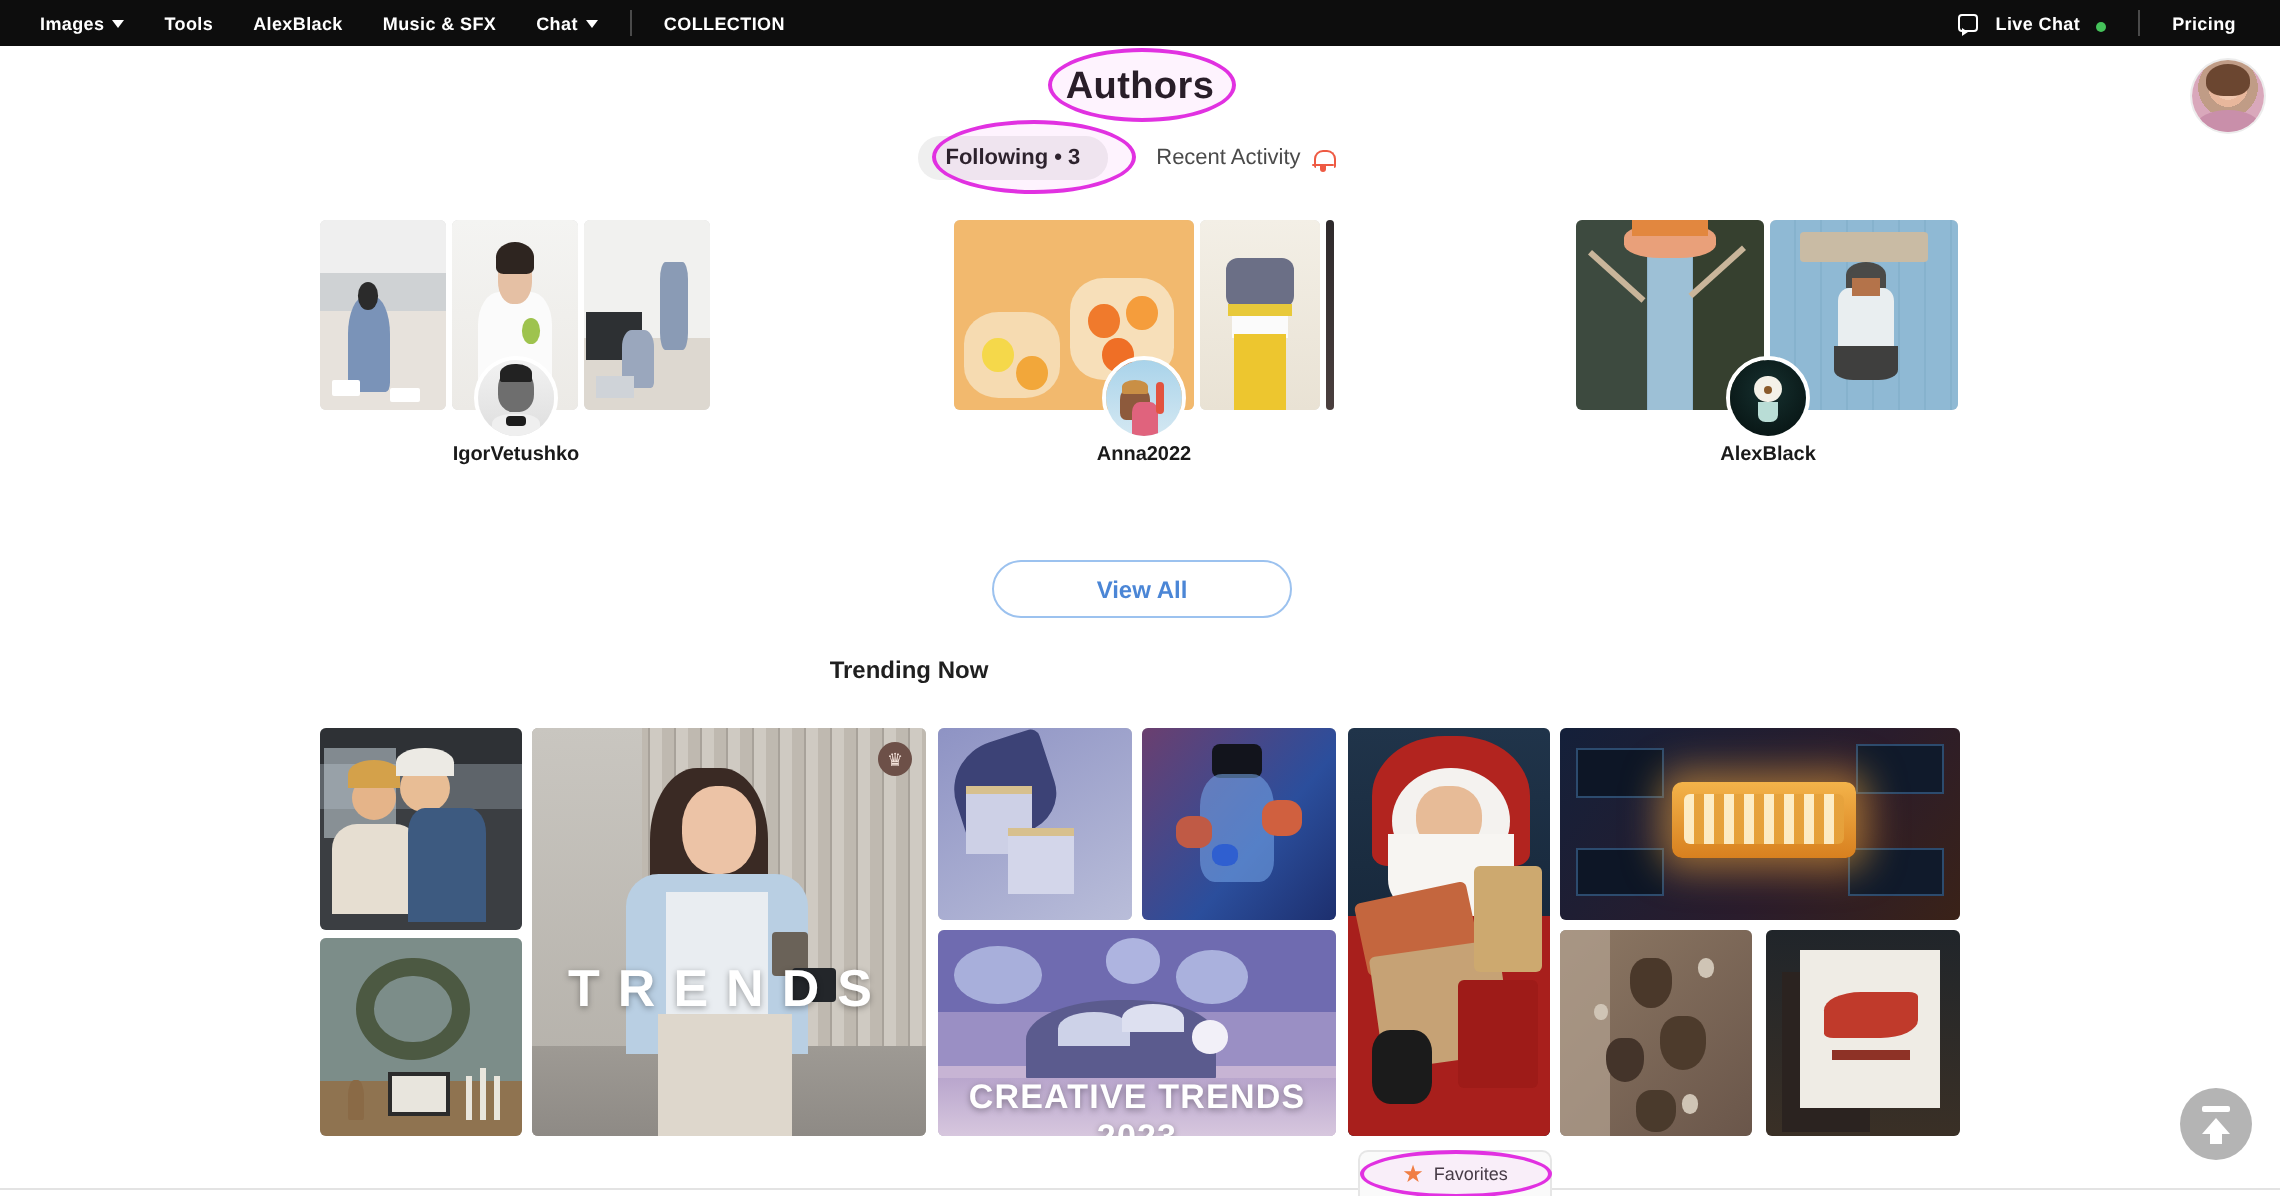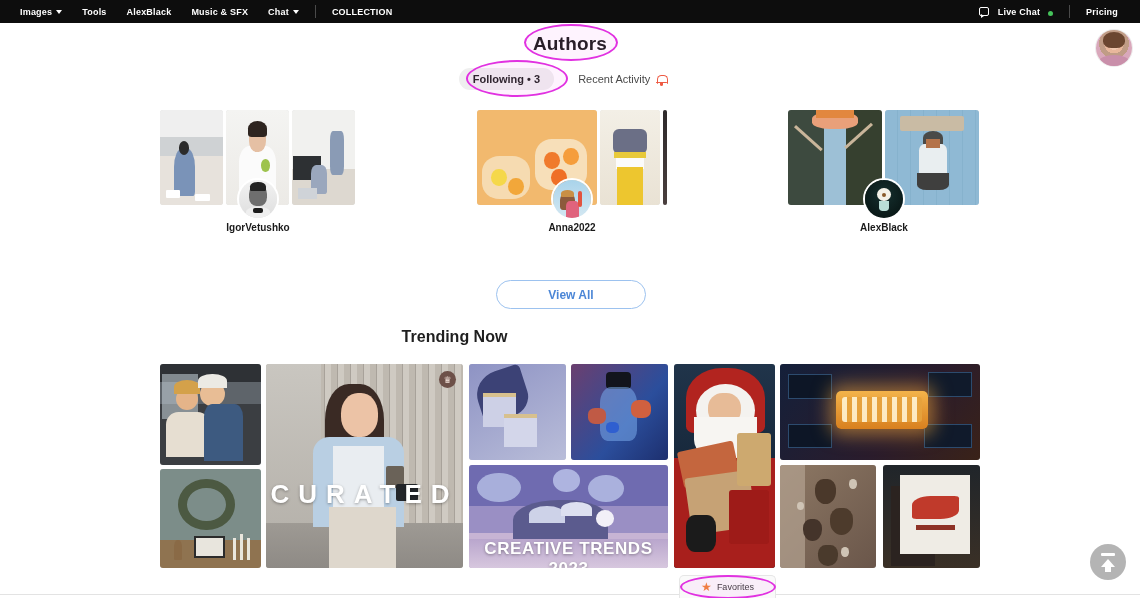--- a/index.html
+++ b/index.html
@@ -114,21 +114,21 @@
 
   
   .view-all {
     position: absolute; left: 496px; top: 264px; width: 150px; height: 29px;
     border: 1px solid #9cc2ef; border-radius: 15px; background: #ffffff;
     color: #4b86d6; font-size: 12px; font-weight: bold;
     display: flex; align-items: center; justify-content: center; cursor: pointer; margin-top: 16px;
   }
   .section-title {
     position: absolute; left: 0; top: 328px; width: 909px; text-align: center;
-    font-size: 16px; font-weight: bold; color: #1f1f1f;
+    font-size: 12px; font-weight: bold; color: #1f1f1f;
   }
 
   
   .trend-grid { position: absolute; left: 160px; top: 364px; width: 820px; height: 204px; }
   .tile { position: absolute; border-radius: 3px; overflow: hidden; background:#ccc; }
   .tile-label {
     position: absolute; left: 0; width: 100%; text-align: center; color: #ffffff;
     font-weight: bold; text-shadow: 0 1px 3px rgba(0,0,0,.35);
   }
   .crown-badge {
@@ -363,21 +363,21 @@
       <div class="ph" style="left:0;top:0;width:28%;height:100%;background:linear-gradient(#c9c6c0,#b2aea7)"></div>
       <div class="ph" style="left:0;top:78%;width:100%;height:22%;background:linear-gradient(#9e9a94,#8e8a85)"></div>
       <div class="ph" style="left:30%;top:10%;width:30%;height:44%;background:#3a2a24;border-radius:40% 40% 30% 30%"></div>
       <div class="ph" style="left:38%;top:14%;width:19%;height:22%;background:#ecc3a6;border-radius:45%"></div>
       <div class="ph" style="left:24%;top:36%;width:46%;height:44%;background:#b9cfe3;border-radius:18% 18% 0 0"></div>
       <div class="ph" style="left:34%;top:40%;width:26%;height:40%;background:#e9edf1"></div>
       <div class="ph" style="left:32%;top:70%;width:34%;height:30%;background:#ded7cc"></div>
       <div class="ph" style="left:61%;top:50%;width:9%;height:11%;background:#6a6258;border-radius:2px"></div>
       <div class="ph" style="left:66%;top:59%;width:11%;height:8%;background:#23262a;border-radius:2px"></div>
       <div class="crown-badge">♛</div>
-      <div class="tile-label" style="top:115px;font-size:26px;letter-spacing:9px">CURATED</div>
+      <div class="tile-label" style="top:115px;font-size:26px;letter-spacing:9px">TRENDS</div>
     </div>
 
     <div class="tile" style="left:309px;top:0;width:97px;height:96px">
       <div class="ph" style="background:linear-gradient(150deg,#8e93c4,#b9bdd9)"></div>
       <div class="ph" style="left:8%;top:6%;width:52%;height:50%;background:#3c4276;border-radius:50% 10% 40% 10%;transform:rotate(-18deg)"></div>
       <div class="ph" style="left:14%;top:30%;width:34%;height:36%;background:#cdd0e6;border-top:4px solid #d7c08e"></div>
       <div class="ph" style="left:36%;top:52%;width:34%;height:34%;background:#d3d6ea;border-top:4px solid #d7c08e"></div>
     </div>
 
     <div class="tile" style="left:411px;top:0;width:97px;height:96px">

